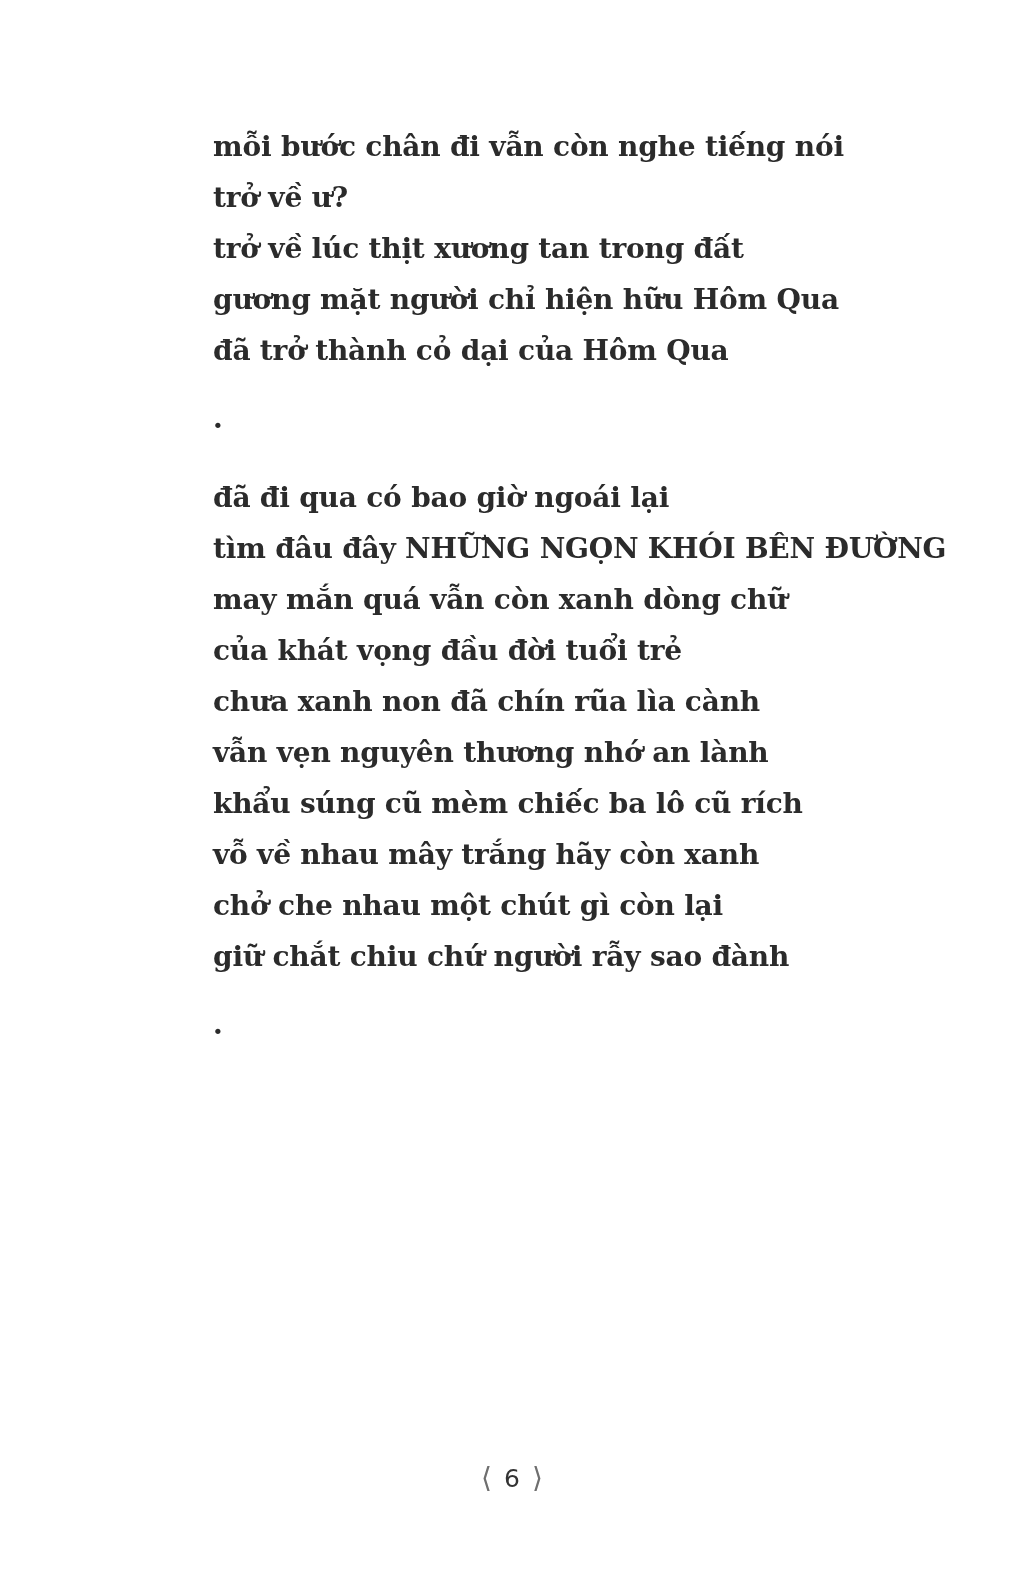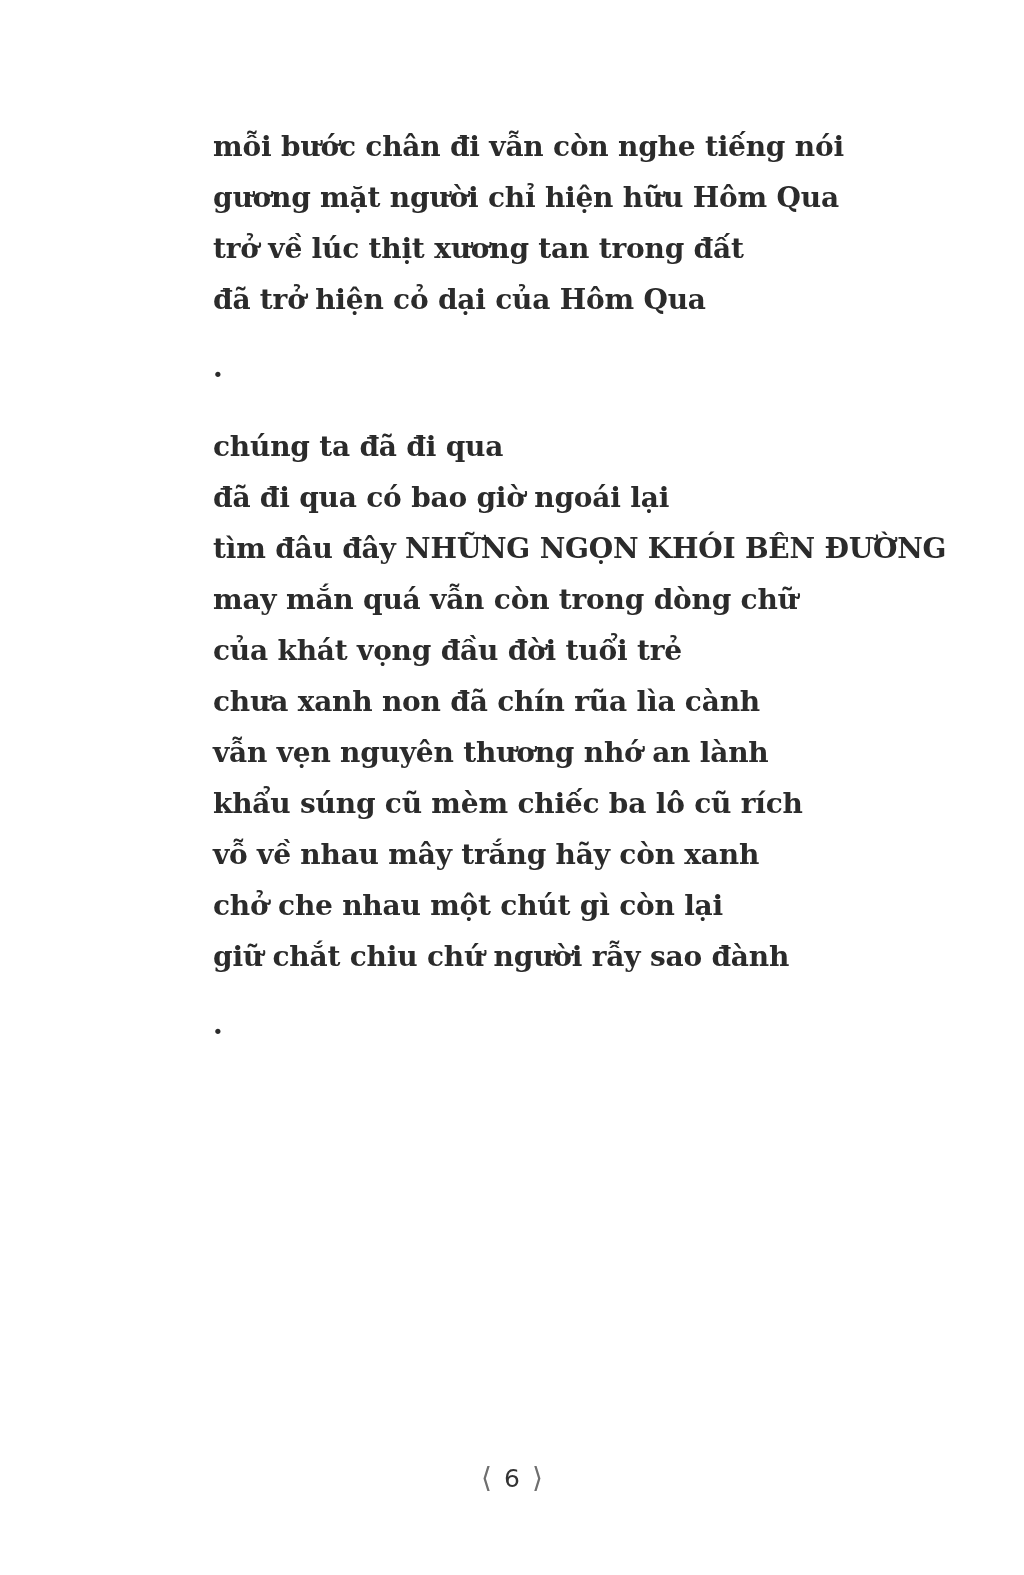--- a/index.html
+++ b/index.html
@@ -59,30 +59,30 @@
   }
 </style>
 </head>
 <body>
 
 <div class="page">
 
   <div class="poem">
 
     <div class="line">mỗi bước chân đi vẫn còn nghe tiếng nói</div>
+    <div class="line">trở về ư?</div>
+    <div class="line">trở về lúc thịt xương tan trong đất</div>
     <div class="line">gương mặt người chỉ hiện hữu Hôm Qua</div>
-    <div class="line">trở về lúc thịt xương tan trong đất</div>
-    <div class="line">đã trở hiện cỏ dại của Hôm Qua</div>
+    <div class="line">đã trở thành cỏ dại của Hôm Qua</div>
 
     <div class="line dot-line">.</div>
 
-    <div class="line">chúng ta đã đi qua</div>
     <div class="line">đã đi qua có bao giờ ngoái lại</div>
     <div class="line">tìm đâu đây NHỮNG NGỌN KHÓI BÊN ĐƯỜNG</div>
-    <div class="line">may mắn quá vẫn còn trong dòng chữ</div>
+    <div class="line">may mắn quá vẫn còn xanh dòng chữ</div>
     <div class="line">của khát vọng đầu đời tuổi trẻ</div>
     <div class="line">chưa xanh non đã chín rũa lìa cành</div>
     <div class="line">vẫn vẹn nguyên thương nhớ an lành</div>
     <div class="line">khẩu súng cũ mèm chiếc ba lô cũ rích</div>
     <div class="line">vỗ về nhau mây trắng hãy còn xanh</div>
     <div class="line">chở che nhau một chút gì còn lại</div>
     <div class="line">giữ chắt chiu chứ người rẫy sao đành</div>
 
     <div class="line dot-line">.</div>
 

